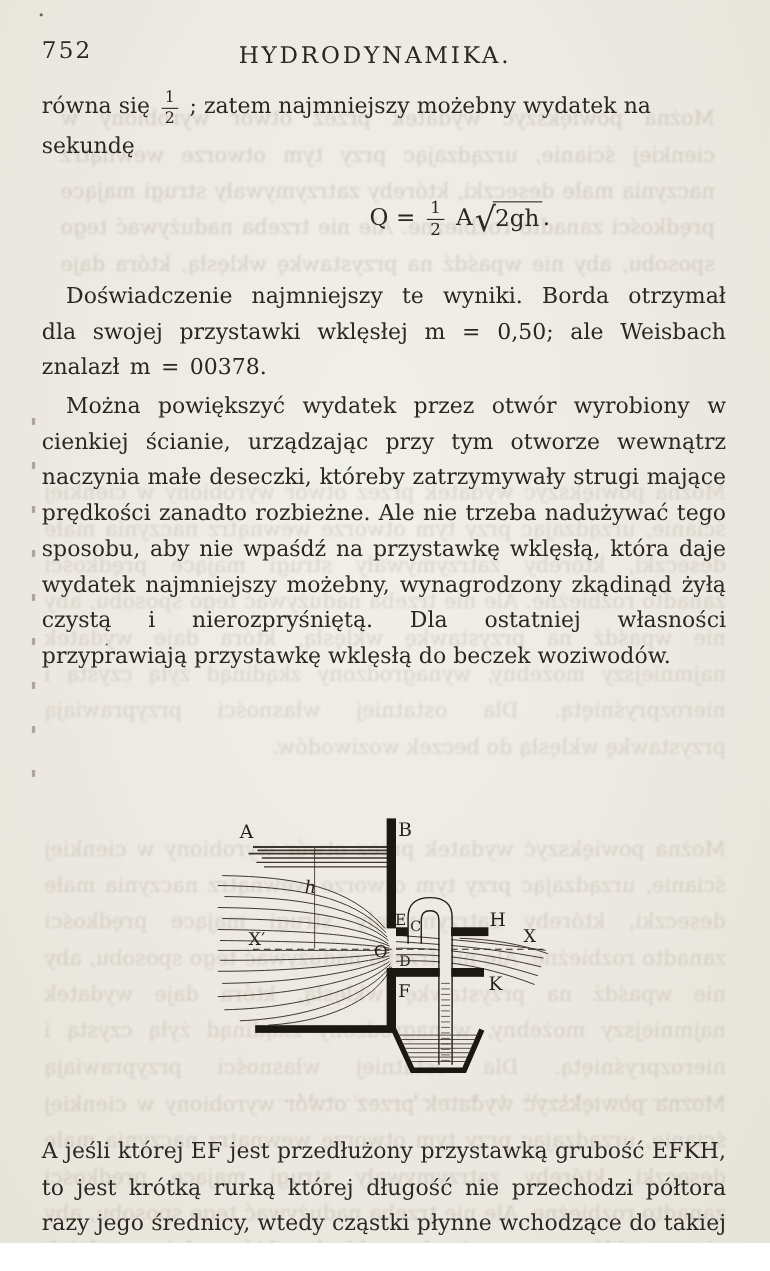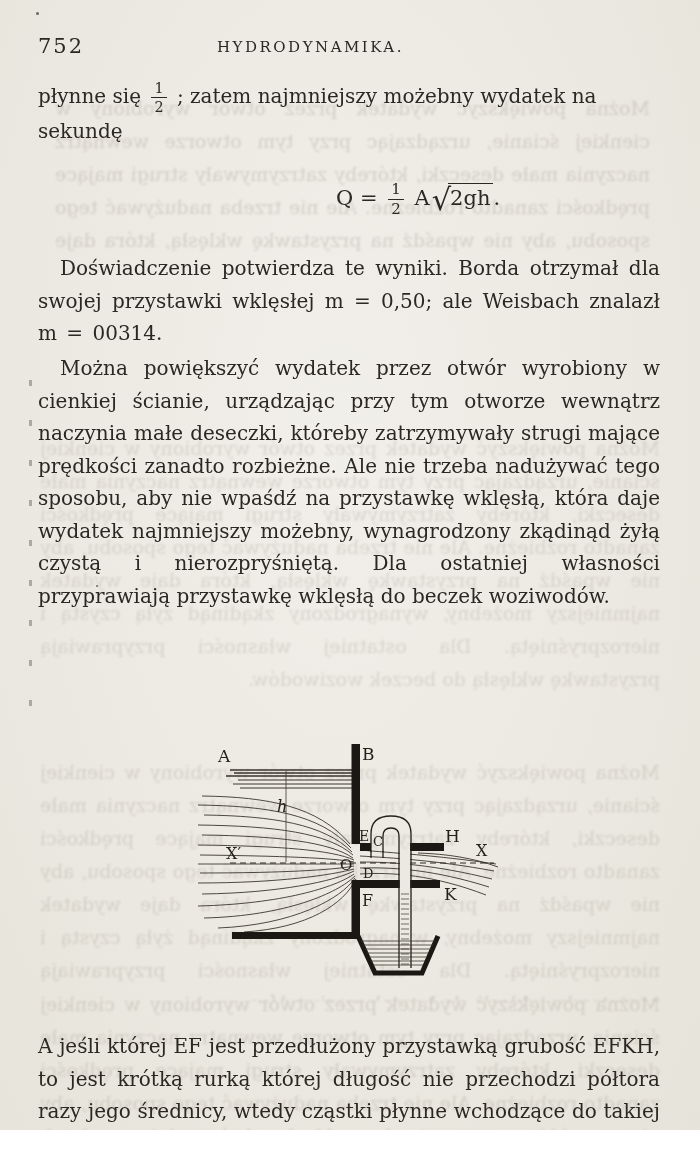--- a/index.html
+++ b/index.html
@@ -8,21 +8,21 @@
   .page{position:relative;width:700px;height:1130px;overflow:hidden;
         background:radial-gradient(ellipse at 48% 38%, #f1efe9 0%, #ece9e2 55%, #e6e3da 100%);
         color:#2b2722;}
   
   .bleed{position:absolute;color:#b6b2a7;opacity:.5;filter:blur(1.2px);
          transform:scaleX(-1);text-align:justify;font-size:19px;line-height:33px;
          overflow:hidden;pointer-events:none;}
   
   .abs{position:absolute;}
   .pagenum{font-size:21px;letter-spacing:2px;}
-  .running{font-size:15px;letter-spacing:2.5px;}
+  .running{font-size:21px;letter-spacing:2.5px;}
   .body-text{font-size:20px;line-height:32.5px;text-align:justify;width:622px;margin:0;}
   .indent{text-indent:22px;}
   .it{}
   .sc{font-variant:small-caps;letter-spacing:1.2px;}
   .frac{display:inline-block;vertical-align:-0.62em;text-align:center;
         font-size:0.72em;line-height:1.12;margin:0 4px;}
   .frac .fnum{display:block;border-bottom:1.2px solid currentColor;padding:0 3px 1px;}
   .frac .fden{display:block;padding-top:1px;}
   .formula{font-size:21px;}
   .sqrt{font-size:1.45em;vertical-align:-0.18em;margin:0 -3px 0 2px;}
@@ -44,34 +44,34 @@
   <div class="bleed" style="left:40px;top:988px;width:620px;height:160px;opacity:.48;">Można powiększyć wydatek przez otwór wyrobiony w cienkiej ścianie, urządzając przy tym otworze wewnątrz naczynia małe deseczki, któreby zatrzymywały strugi mające prędkości zanadto rozbieżne. Ale nie trzeba nadużywać tego sposobu, aby nie wpaśdź na przystawkę wklęsłą, która daje wydatek najmniejszy możebny, wynagrodzony zkądinąd żyłą czystą i nierozpryśniętą. Dla ostatniej własności przyprawiają przystawkę wklęsłą do beczek woziwodów.</div>
 
   <div class="edge-marks"></div>
   <div class="speck" style="left:36px;top:12px;width:3px;height:3px;"></div>
   <div class="speck" style="left:96px;top:585px;width:2px;height:2px;"></div>
 
   <div class="abs pagenum" style="left:38px;top:34px;">752</div>
   <div class="abs running" style="left:217px;top:38px;">HYDRODYNAMIKA.</div>
 
   <div class="abs body-text" style="left:38px;top:80px;width:622px;text-align:left;">
-    <span>płynne się</span>
+    <span>równa się</span>
     <span class="frac"><span class="fnum">1</span><span class="fden">2</span></span>
     <span>; zatem najmniejszy możebny wydatek na sekundę</span>
   </div>
 
   <div class="abs formula" style="left:336px;top:181px;">
     <span>Q</span>
     <span>=</span>
     <span class="frac"><span class="fnum">1</span><span class="fden">2</span></span>
     <span>A</span><span class="sqrt">√</span><span class="radicand"><span>2</span><span class="it">gh</span></span><span>.</span>
   </div>
 
   <p class="abs body-text indent" style="left:38px;top:252px;word-spacing:3px;">
-    <span>Doświadczenie potwierdza te wyniki. </span><span class="it">Borda</span><span> otrzymał dla swojej przystawki wklęsłej </span><span class="it">m</span><span> = 0,50; ale </span><span class="it">Weisbach</span><span> znalazł </span><span class="it">m</span><span> = 00314.</span>
+    <span>Doświadczenie najmniejszy te wyniki. </span><span class="it">Borda</span><span> otrzymał dla swojej przystawki wklęsłej </span><span class="it">m</span><span> = 0,50; ale </span><span class="it">Weisbach</span><span> znalazł </span><span class="it">m</span><span> = 00378.</span>
   </p>
 
   <p class="abs body-text indent" style="left:38px;top:352px;">Można powiększyć wydatek przez otwór wyrobiony w cienkiej ścianie, urządzając przy tym otworze wewnątrz naczynia małe deseczki, któreby zatrzymywały strugi mające prędkości zanadto rozbieżne. Ale nie trzeba nadużywać tego sposobu, aby nie wpaśdź na przystawkę wklęsłą, która daje wydatek najmniejszy możebny, wynagrodzony zkądinąd żyłą czystą i nierozpryśniętą. Dla ostatniej własności przyprawiają przystawkę wklęsłą do beczek woziwodów.</p>
 
 
   <figure class="abs" style="left:178px;top:740px;">
     <svg width="330" height="252" viewBox="0 0 330 252">
       <g stroke="#3a362d" stroke-width="1.2" fill="none">
         <path d="M52,30H174 M56,33H174 M48,36H174" stroke-width="1.6"></path>
         <path d="M60,40H174 M55,44H174 M62,48H174"></path>

